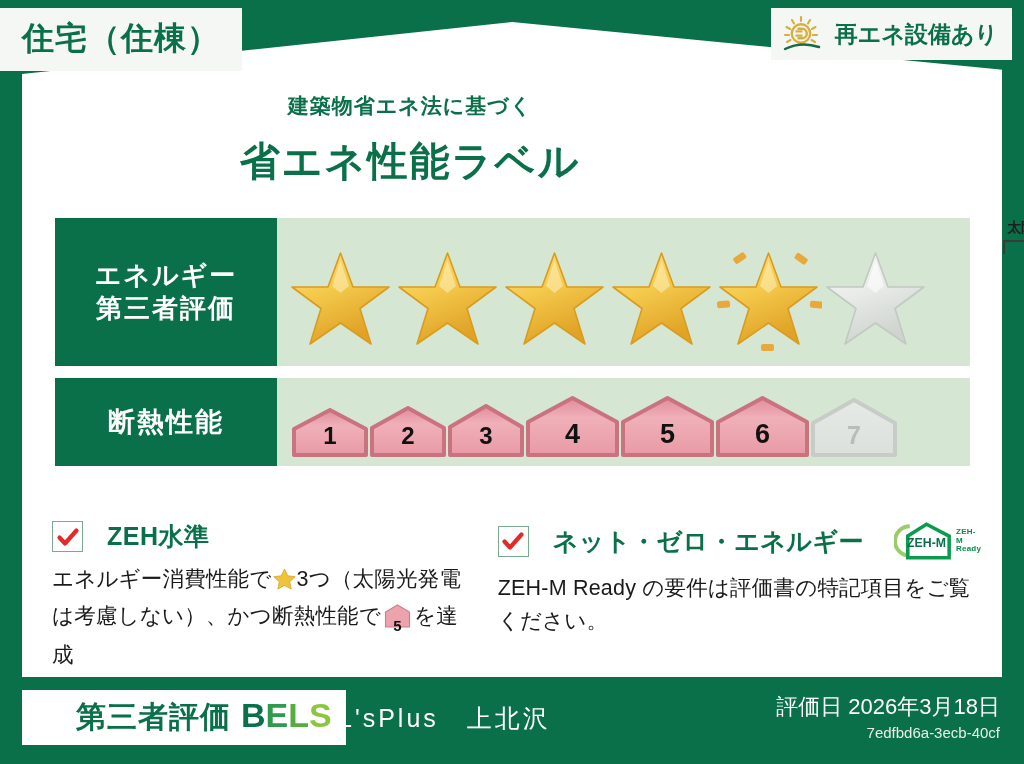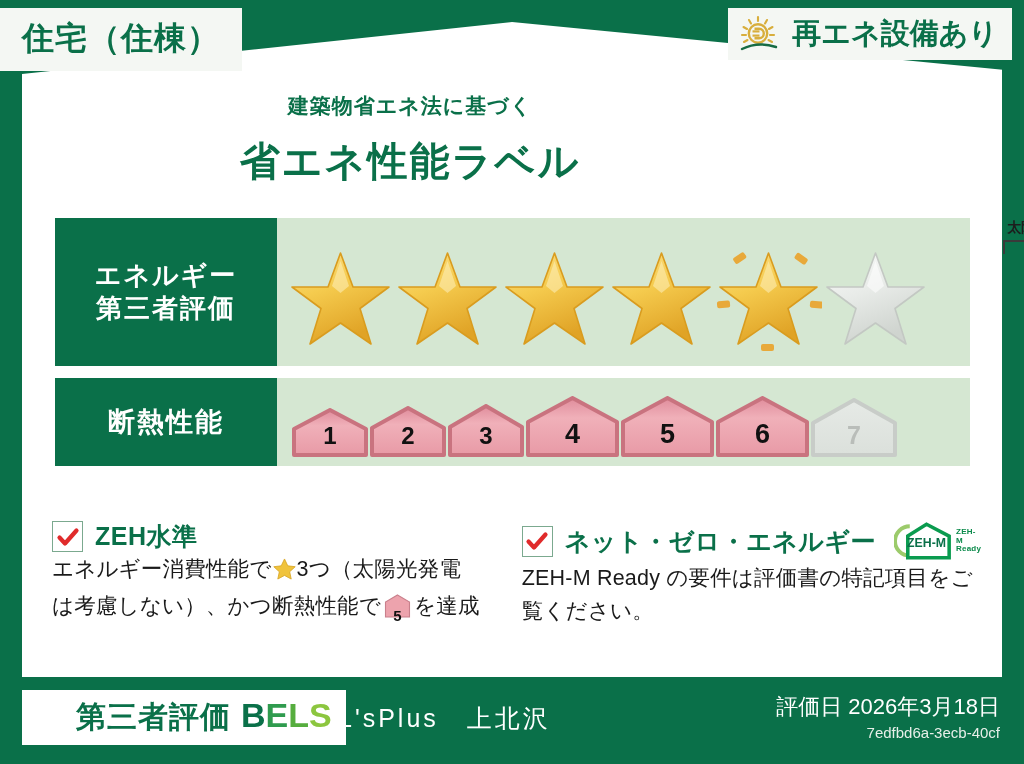--- a/index.html
+++ b/index.html
@@ -33,21 +33,21 @@
     white-space:nowrap;
   }
   .badge-renew{
     position:absolute;right:12px;top:8px;
     background:#f4f7f3;
     padding:6px 14px 6px 10px;
     display:flex;align-items:center;gap:8px;
     z-index:6;
   }
   .badge-renew .renew-label{
-    color:#0a7049;font-weight:bold;font-size:29px;white-space:nowrap;
+    color:#0a7049;font-weight:bold;font-size:23px;white-space:nowrap;
   }
   .solar-ico{width:46px;height:40px;display:block;}
 
   
   .title-wrap{
     position:absolute;left:0;top:92px;width:820px;text-align:center;z-index:5;
   }
   .title-sub{
     color:#0a7049;font-weight:bold;font-size:21px;letter-spacing:1px;margin:0 0 6px 0;
   }
@@ -100,21 +100,21 @@
     font-weight:bold;color:#111;
   }
   .hs.off .num{color:#b9bdb9;}
 
   
   .notes{
     position:absolute;left:52px;top:520px;width:930px;
     display:flex;gap:28px;z-index:5;
   }
   .note{flex:1;}
-  .note-head{display:flex;align-items:center;gap:12px;}
+  .note-head{display:flex;align-items:center;gap:24px;margin-bottom:10px;}
   .chk{
     width:31px;height:31px;flex:0 0 31px;border:1.5px solid #7ba98f;background:#fff;
     display:flex;align-items:center;justify-content:center;box-sizing:border-box;
   }
   .chk svg{width:24px;height:24px;display:block;}
   .note-title{
     color:#0a7049;font-weight:bold;font-size:25px;letter-spacing:0.5px;white-space:nowrap;
   }
   .note-body{
     font-size:21.5px;color:#1a1a1a;line-height:1.55;letter-spacing:0.2px;

